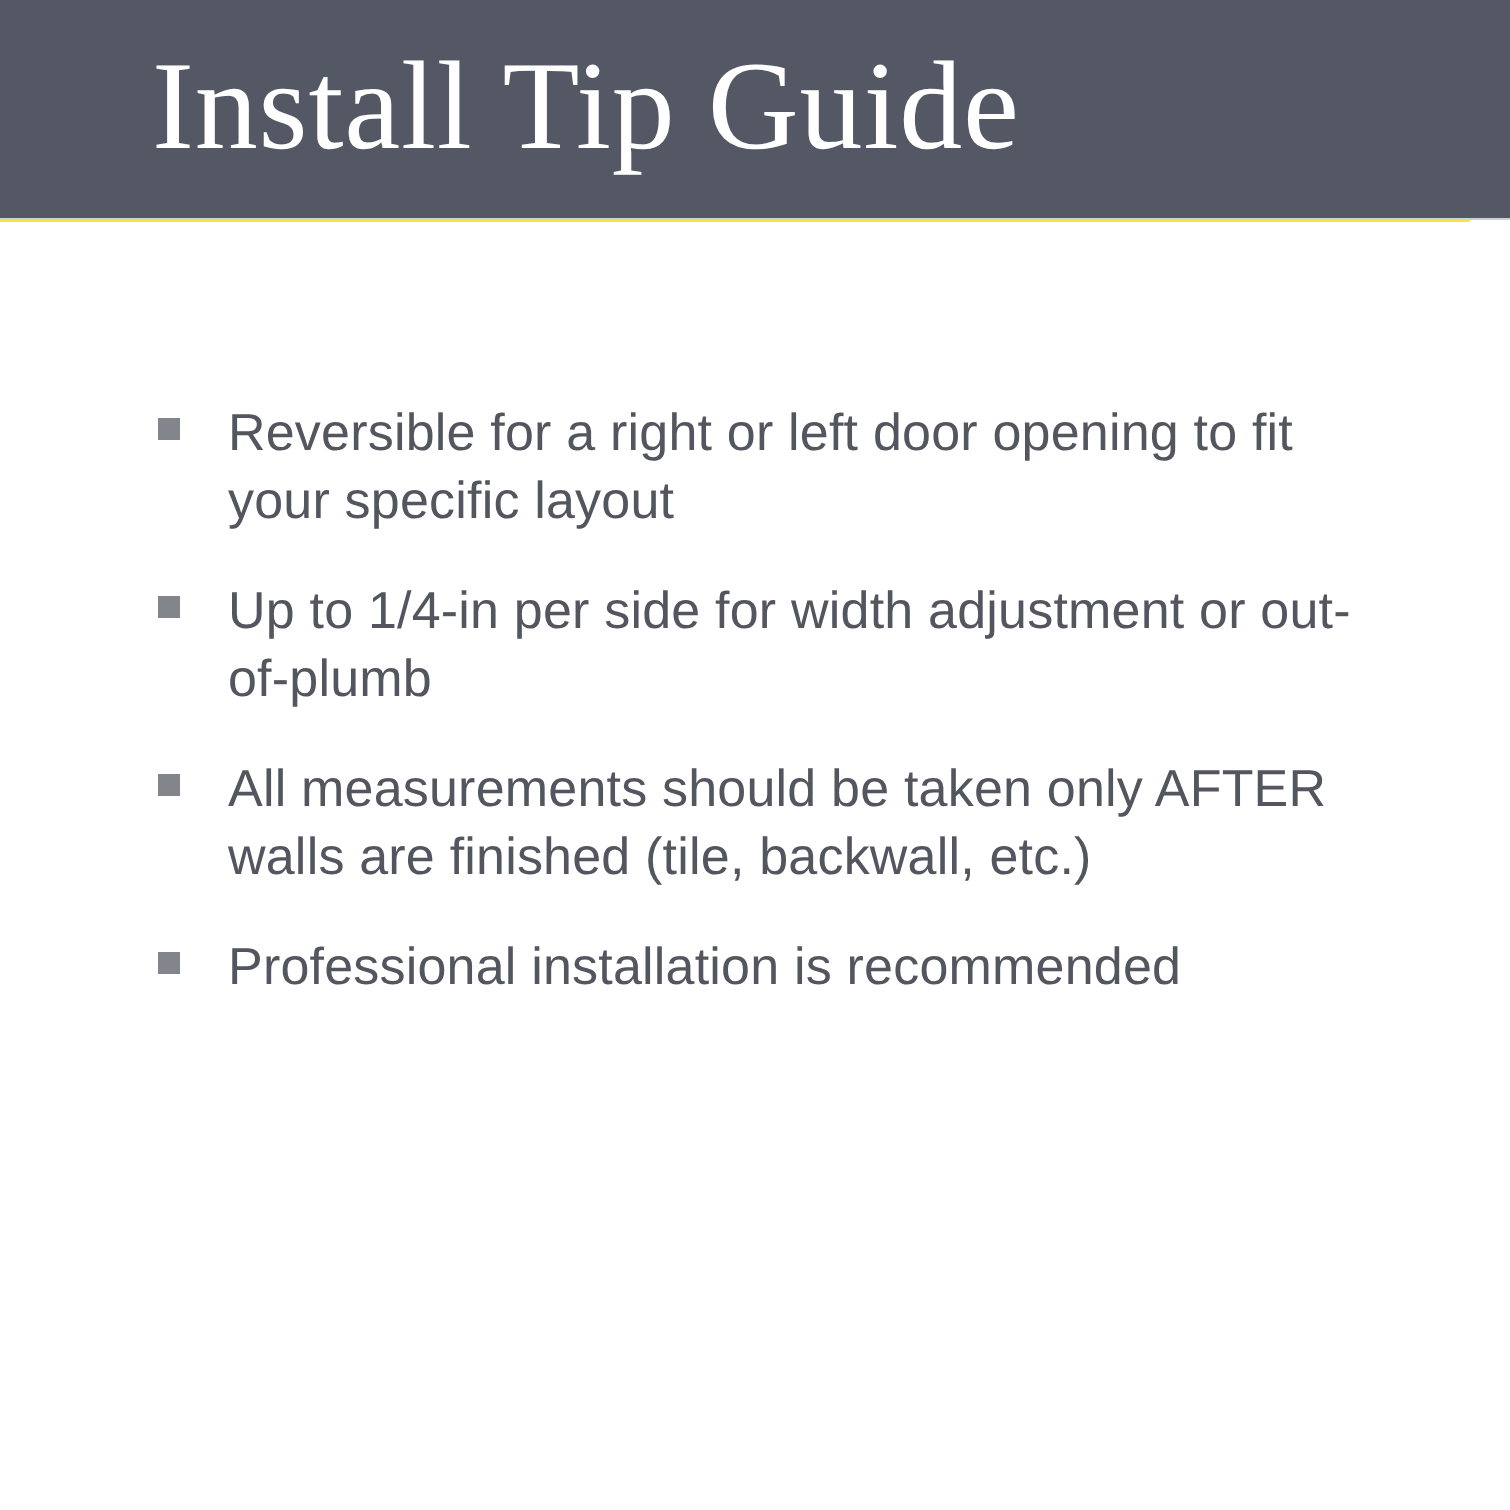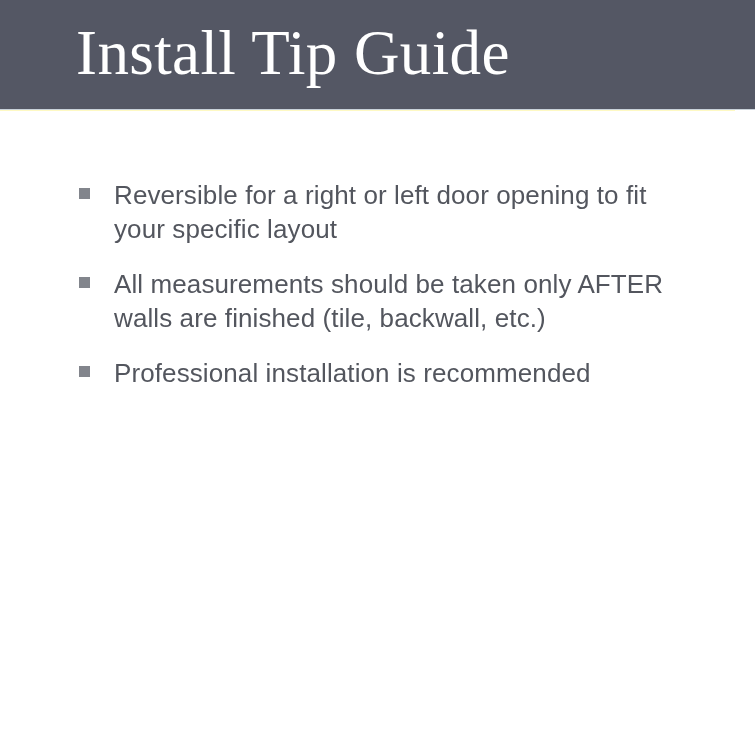--- a/index.html
+++ b/index.html
@@ -12,21 +12,21 @@
     height: 755px;
     background: #ffffff;
     font-family: "Liberation Sans", sans-serif;
     overflow: hidden;
   }
 
   .page {
     position: relative;
     width: 735px;
     height: 755px;
-    background: #fef9c3;
+    background: #fde047;
     box-sizing: border-box;
   }
 
   
   .header-bar {
     position: absolute;
     top: 0;
     left: 0;
     width: 755px;
     height: 110px;
@@ -55,21 +55,21 @@
     left: 0;
     top: 111px;
     width: 755px;
     height: 644px;
     background: #ffffff;
   }
 
   .tips-list {
     position: absolute;
     left: 79px;
-    top: 67px;
+    top: 88px;
     width: 601px;
     margin: 0;
     padding: 0;
     list-style: none;
   }
 
   .tip-item {
     position: relative;
     padding-left: 35px;
     margin: 0 0 21px 0;
@@ -106,20 +106,24 @@
   </div>
 
   <div class="content">
     <ul class="tips-list">
 
       <li class="tip-item">
         <span class="tip-marker"></span>
         <span class="tip-text">Reversible for a right or left door opening to fit your specific layout</span>
       </li>
 
+      <li class="tip-item">
+        <span class="tip-marker"></span>
+        <span class="tip-text">Up to 1/4-in per side for width adjustment or out-of-plumb</span>
+      </li>
 
       <li class="tip-item">
         <span class="tip-marker"></span>
         <span class="tip-text">All measurements should be taken only AFTER walls are finished (tile, backwall, etc.)</span>
       </li>
 
       <li class="tip-item">
         <span class="tip-marker"></span>
         <span class="tip-text">Professional installation is recommended</span>
       </li>

